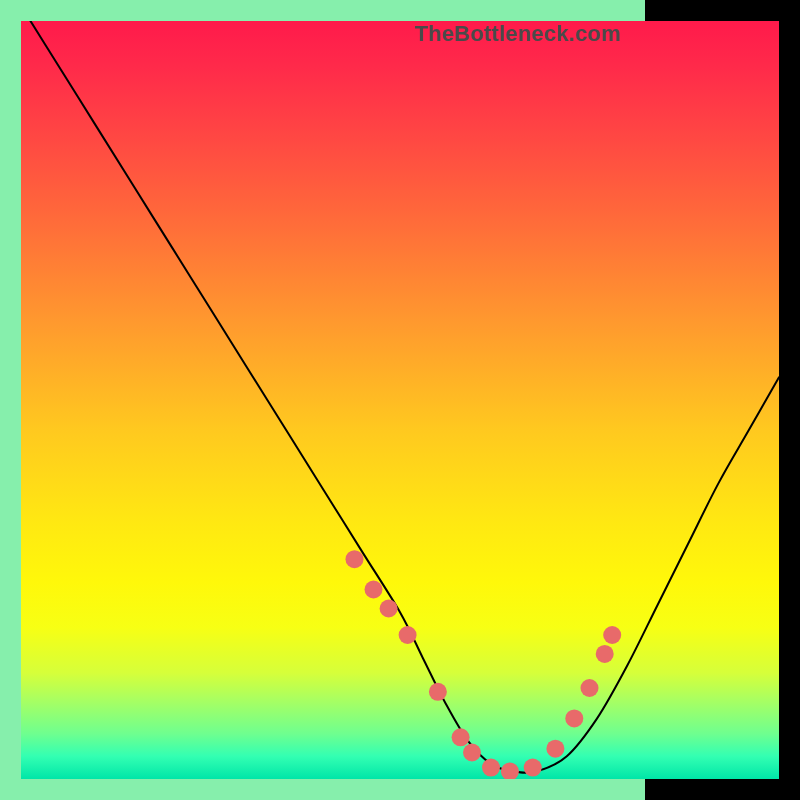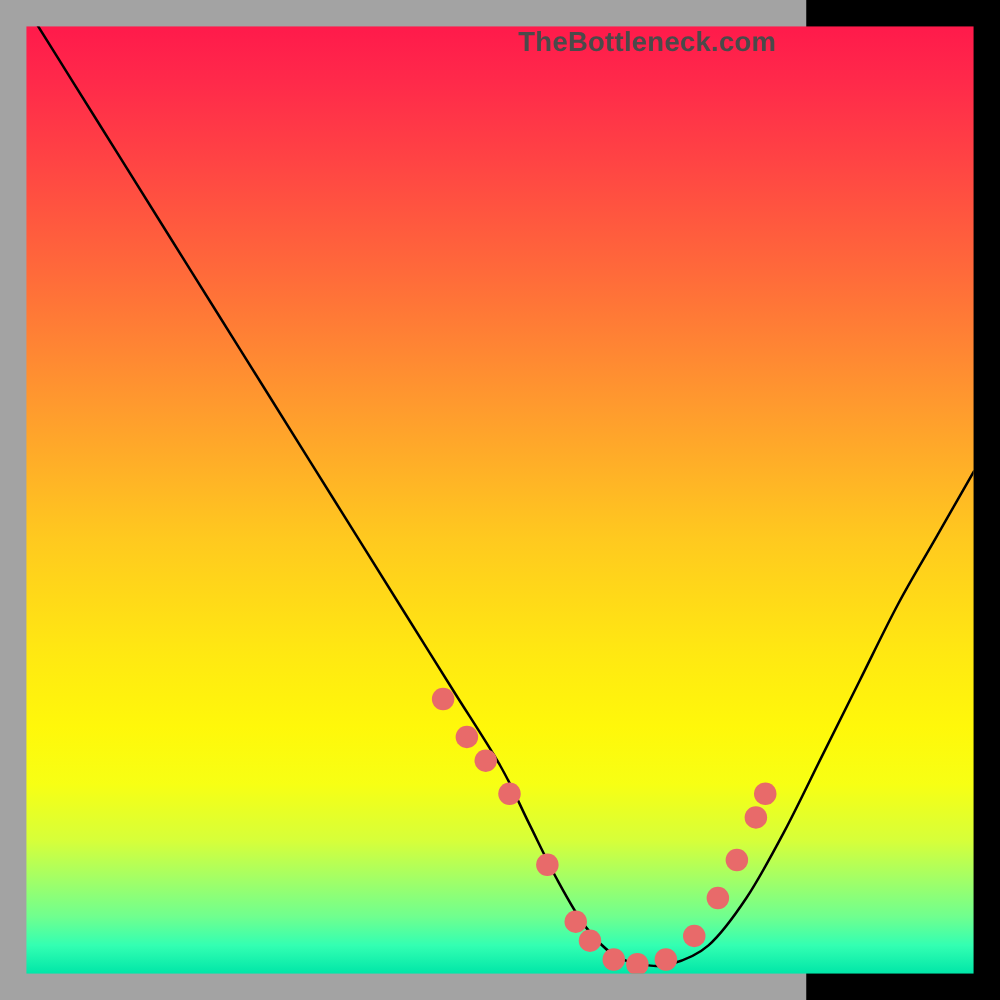--- a/index.html
+++ b/index.html
@@ -1,21 +1,21 @@
 <!DOCTYPE html>
 <html><head>
 <meta charset="utf-8">
 <style>
   * { margin: 0; padding: 0; box-sizing: border-box; }
   html, body { width: 800px; height: 800px; overflow: hidden; background: #000; }
   .frame {
     position: relative;
     width: 645px;
     height: 800px;
-    background: #a3a3a3;
+    background: #86efac;
   }
   .plot-area {
     position: absolute;
     left: 21px;
     top: 21px;
     width: 758px;
     height: 758px;
     overflow: hidden;
   }
   .gradient-bg {

